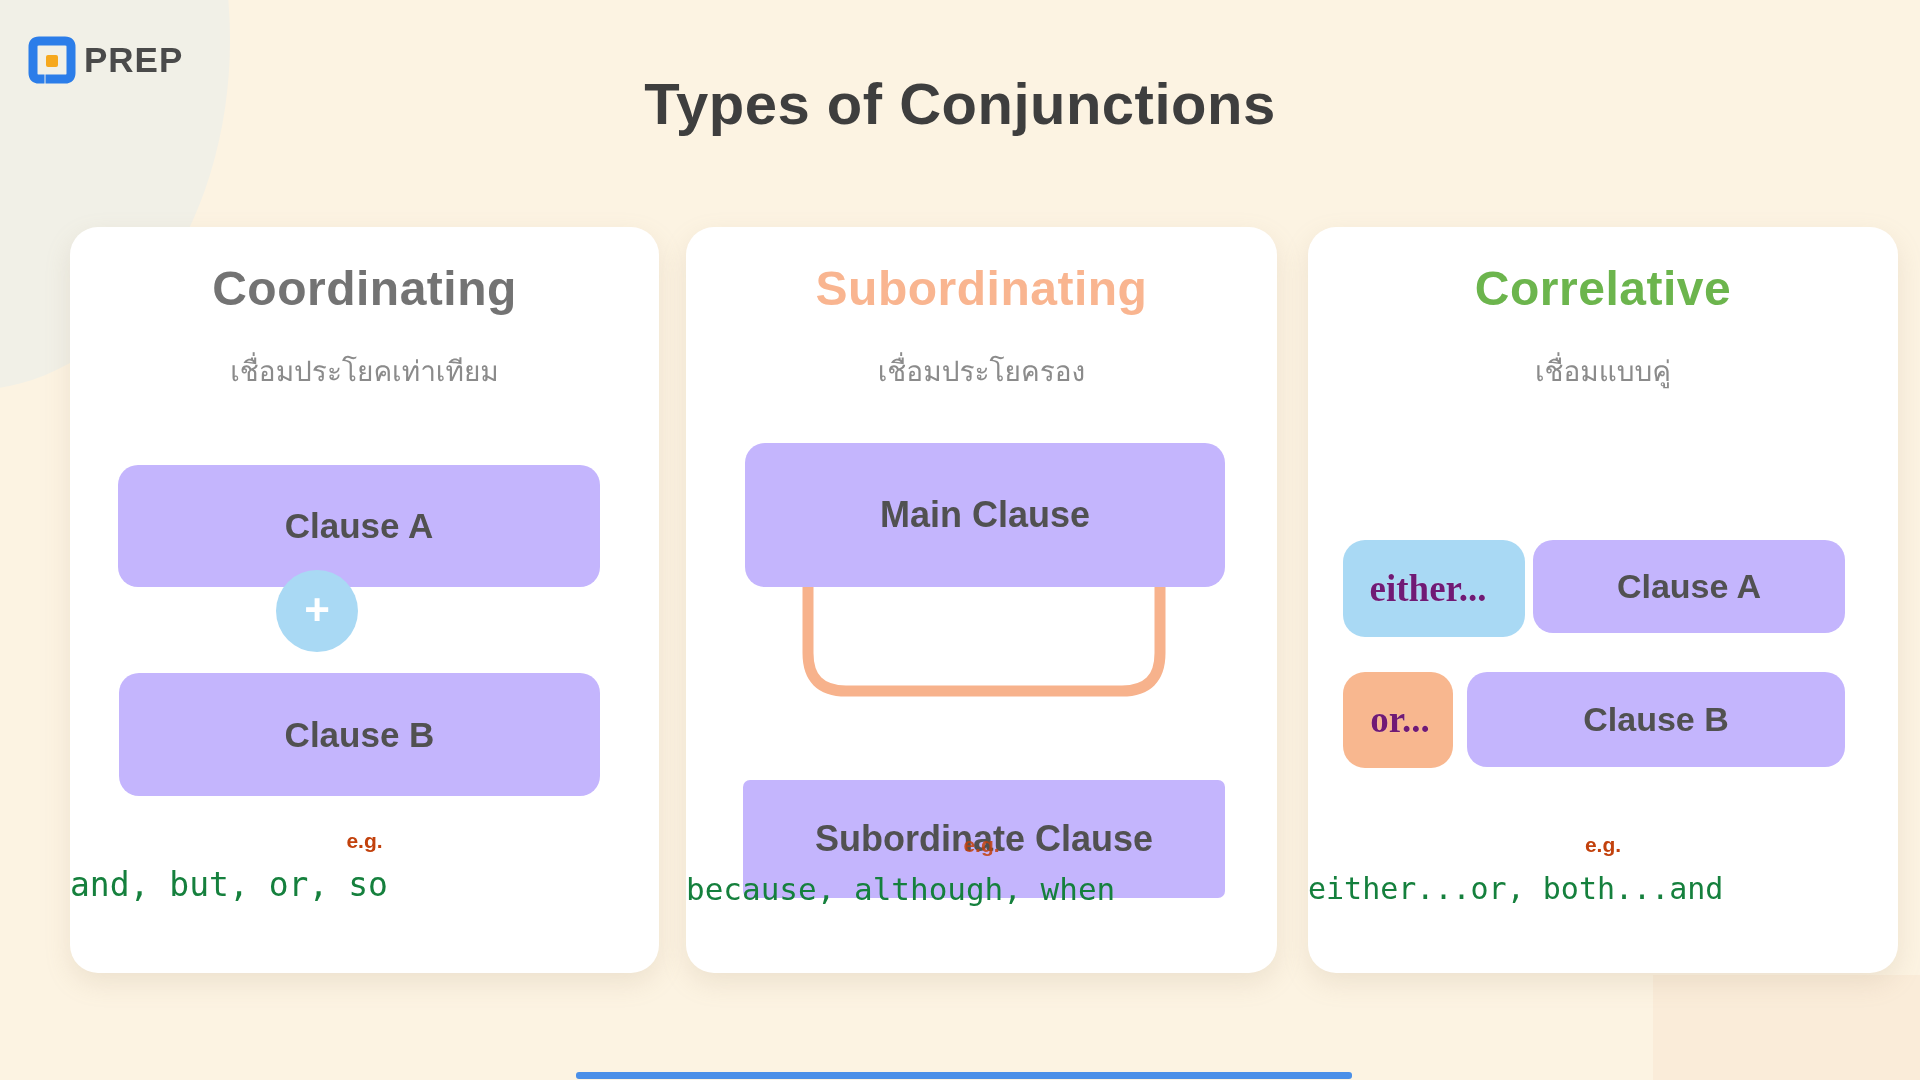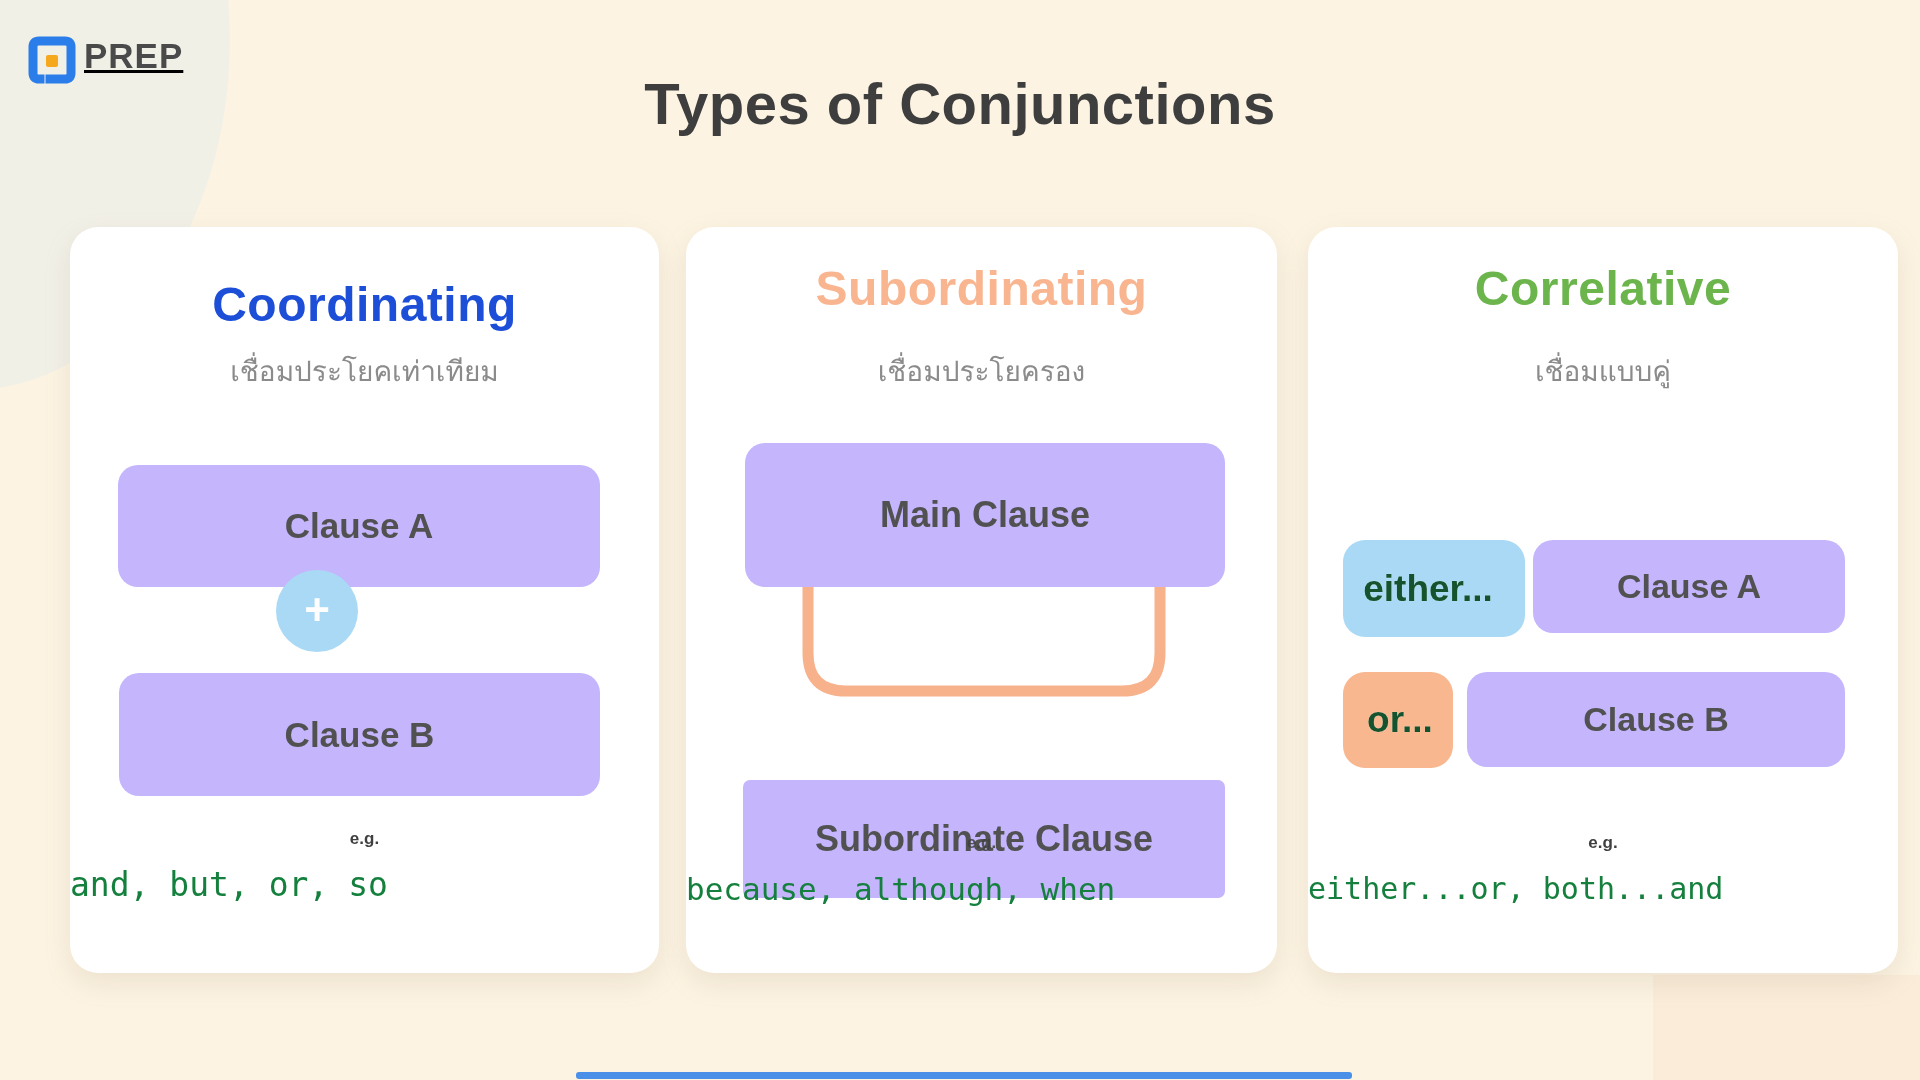--- a/index.html
+++ b/index.html
@@ -33,21 +33,21 @@
     left: 576px; top: 1072px;
     width: 776px; height: 7px;
     background: #4a8fe8;
     border-radius: 3px;
   }
 
   
   .logo {
     position: absolute;
     left: 28px; top: 36px;
-    display: flex; gap: 8px; text-decoration: underline;
+    display: flex; align-items: center; gap: 8px;
   }
   .logo-text {
     font-size: 35px; font-weight: bold; color: #4a4a4a; letter-spacing: 1px;
   }
 
   
   .page-title {
     position: absolute;
     left: 0; top: 70px; width: 1920px;
     text-align: center;
@@ -102,31 +102,31 @@
     font-size: 42px; font-weight: bold; color: #f8aa80;
   }
   .chip {
     position: absolute;
     border-radius: 22px;
     z-index: 1;
   }
   .chip-text {
     position: absolute;
     text-align: center;
-    font-family: Liberation Sans, sans-serif;
-    font-size: 37px; font-weight: bold; color: #14532d;
+    font-family: Liberation Serif, serif;
+    font-size: 37px; font-weight: bold; color: #701a75;
     white-space: nowrap;
     z-index: 2;
     text-shadow: 0 0 1px rgba(255,255,255,0.6);
   }
   .eg-label {
     position: absolute;
     left: 0; width: 100%;
     text-align: center;
-    font-size: 17px; font-weight: bold; color: #404040;
+    font-size: 21px; font-weight: bold; color: #c2410c;
     z-index: 3;
   }
   .examples {
     position: absolute;
     left: 0; width: 100%;
     text-align: left;
     font-family: "DejaVu Sans Mono", "Liberation Mono", monospace;
     color: #15803d;
     white-space: nowrap;
     z-index: 3;
@@ -146,21 +146,21 @@
         <path d="M 12 43 H 11 Q 5 43 5 37 V 11 Q 5 5 11 5 H 37 Q 43 5 43 11 V 37 Q 43 43 37 43 H 22" fill="none" stroke="#2b7de9" stroke-width="9" stroke-linecap="square"></path>
         <rect x="18" y="19" width="12" height="12" rx="2" fill="#f6a81c"></rect>
       </svg>
     </span>
     <span class="logo-text">PREP</span>
   </div>
 
   <div class="page-title">Types of Conjunctions</div>
 
   <div class="card" style="left:70px;width:589px;">
-    <div class="card-title" style="color: #1d4ed8; margin-top: 16px;">Coordinating</div>
+    <div class="card-title" style="color: #737373;">Coordinating</div>
     <div class="card-sub">เชื่อมประโยคเท่าเทียม</div>
 
     <div class="clause-box" style="left:48px;top:238px;width:482px;height:122px;line-height:122px;">
       <span>Clause A</span>
     </div>
 
     <div class="plus-circle" style="left:206px;top:343px;">
       <span>+</span>
     </div>
 

